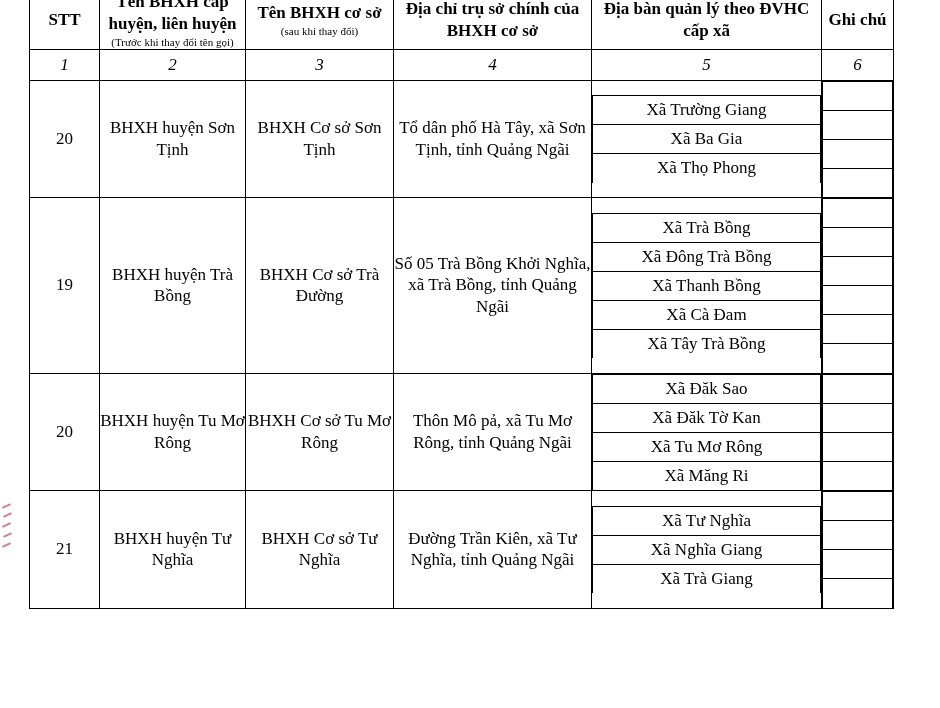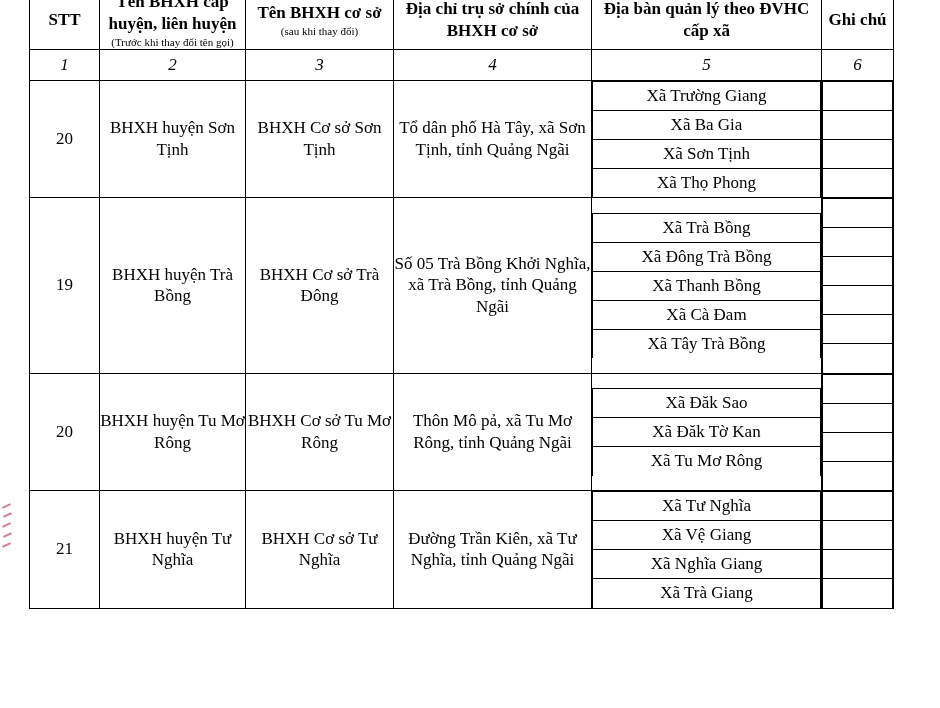--- a/index.html
+++ b/index.html
@@ -165,23 +165,20 @@
         <td class="nested-wrap">
           <table class="ward-table">
             <tbody>
                 <tr>
                   <td class="ward-cell">Xã Trường Giang</td>
                 </tr>
             <tr>
                   <td class="ward-cell">Xã Ba Gia</td>
                 </tr>
             <tr>
-                  <td class="ward-cell">Xã Sơn Tịnh</td>
-                </tr>
-            <tr>
                   <td class="ward-cell">Xã Thọ Phong</td>
                 </tr>
           </tbody>
             </table>
         </td>
         <td class="nested-wrap note-cell">
           <table class="ward-table">
             <tbody>
                 <tr>
                   <td class="ward-cell"></td>
@@ -196,21 +193,21 @@
                   <td class="ward-cell"></td>
                 </tr>
           </tbody>
             </table>
         </td>
       </tr>
 
       <tr>
         <td class="stt cell-pad">19</td>
         <td class="cell-pad">BHXH huyện Trà Bồng</td>
-        <td class="cell-pad">BHXH Cơ sở Trà Đông</td>
+        <td class="cell-pad">BHXH Cơ sở Trà Đường</td>
         <td class="cell-pad">Số 05 Trà Bồng Khởi Nghĩa, xã Trà Bồng, tỉnh Quảng Ngãi</td>
         <td class="nested-wrap">
           <table class="ward-table">
             <tbody>
                 <tr>
                   <td class="ward-cell">Xã Trà Bồng</td>
                 </tr>
             <tr>
                   <td class="ward-cell">Xã Đông Trà Bồng</td>
                 </tr>
@@ -262,20 +259,23 @@
             <tbody>
                 <tr>
                   <td class="ward-cell">Xã Đăk Sao</td>
                 </tr>
             <tr>
                   <td class="ward-cell">Xã Đăk Tờ Kan</td>
                 </tr>
             <tr>
                   <td class="ward-cell">Xã Tu Mơ Rông</td>
                 </tr>
+            <tr>
+                  <td class="ward-cell">Xã Măng Ri</td>
+                </tr>
           </tbody>
             </table>
         </td>
         <td class="nested-wrap note-cell">
           <table class="ward-table">
             <tbody>
                 <tr>
                   <td class="ward-cell"></td>
                 </tr>
             <tr>
@@ -297,23 +297,20 @@
         <td class="cell-pad">BHXH huyện Tư Nghĩa</td>
         <td class="cell-pad">BHXH Cơ sở  Tư Nghĩa</td>
         <td class="cell-pad">Đường Trần Kiên, xã Tư Nghĩa, tỉnh Quảng Ngãi</td>
         <td class="nested-wrap">
           <table class="ward-table">
             <tbody>
                 <tr>
                   <td class="ward-cell">Xã Tư Nghĩa</td>
                 </tr>
             <tr>
-                  <td class="ward-cell">Xã Vệ Giang</td>
-                </tr>
-            <tr>
                   <td class="ward-cell">Xã Nghĩa Giang</td>
                 </tr>
             <tr>
                   <td class="ward-cell">Xã Trà Giang</td>
                 </tr>
           </tbody>
             </table>
         </td>
         <td class="nested-wrap note-cell">
           <table class="ward-table">

